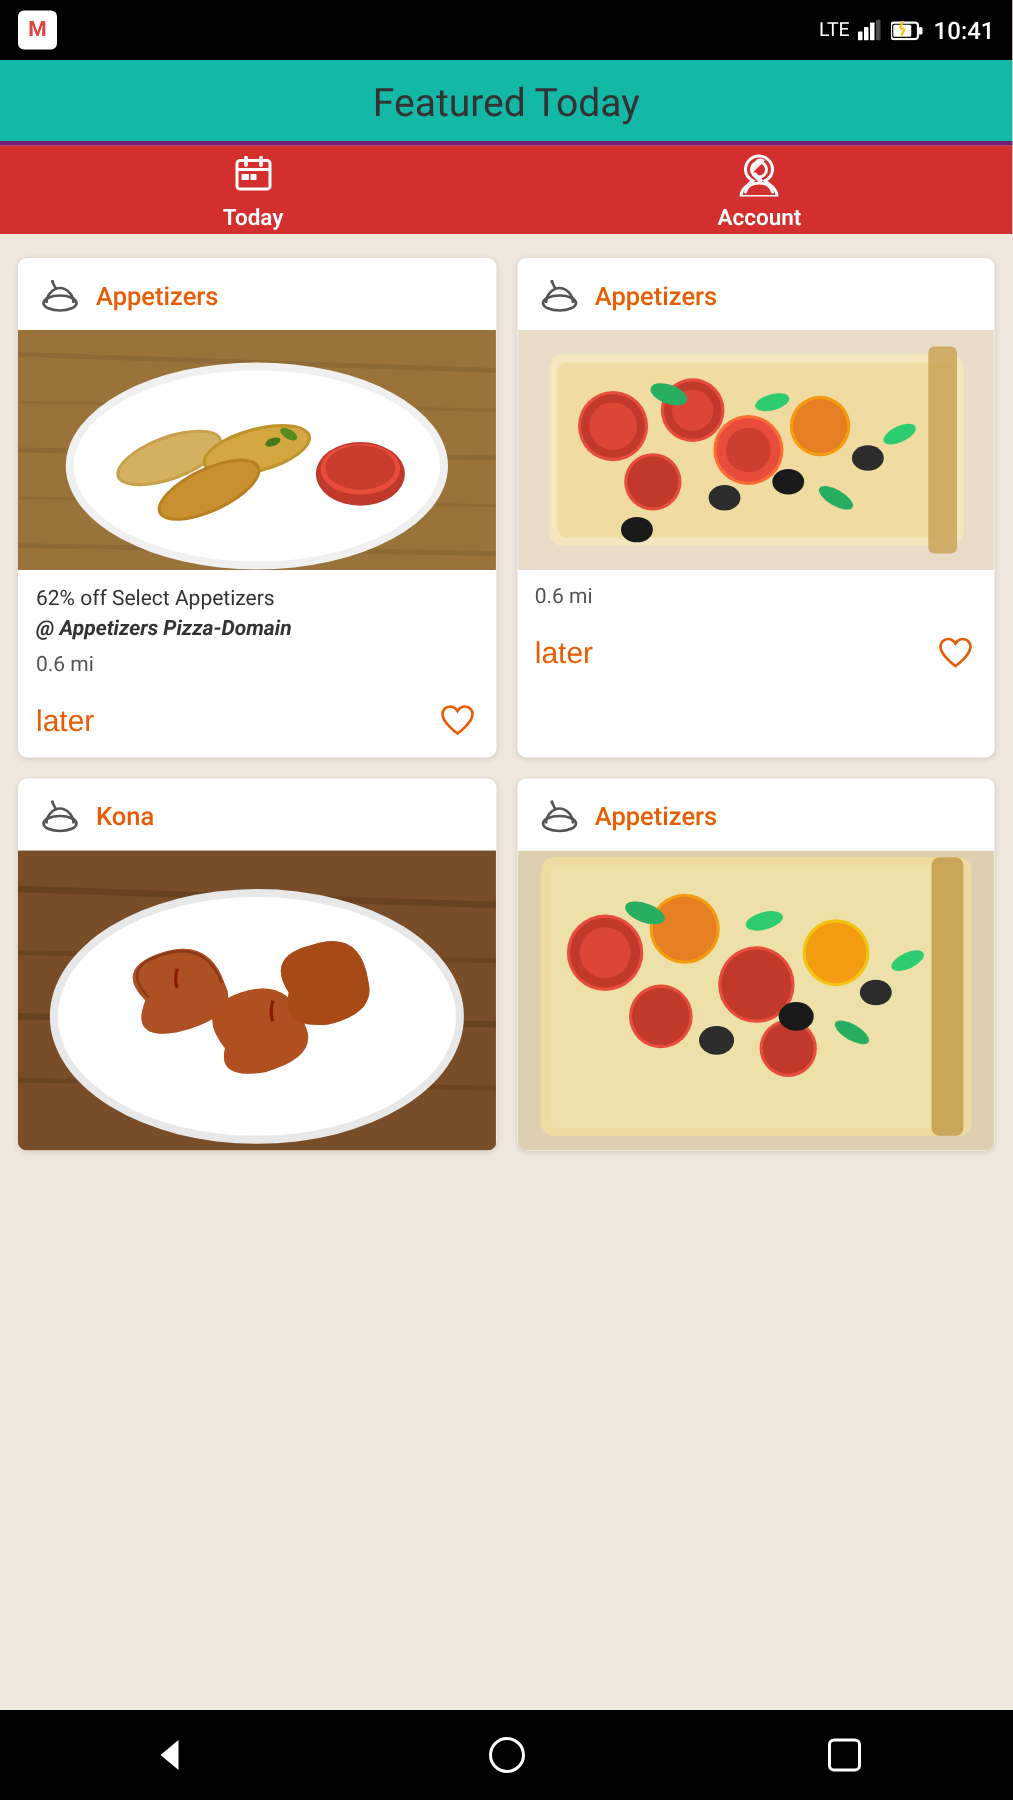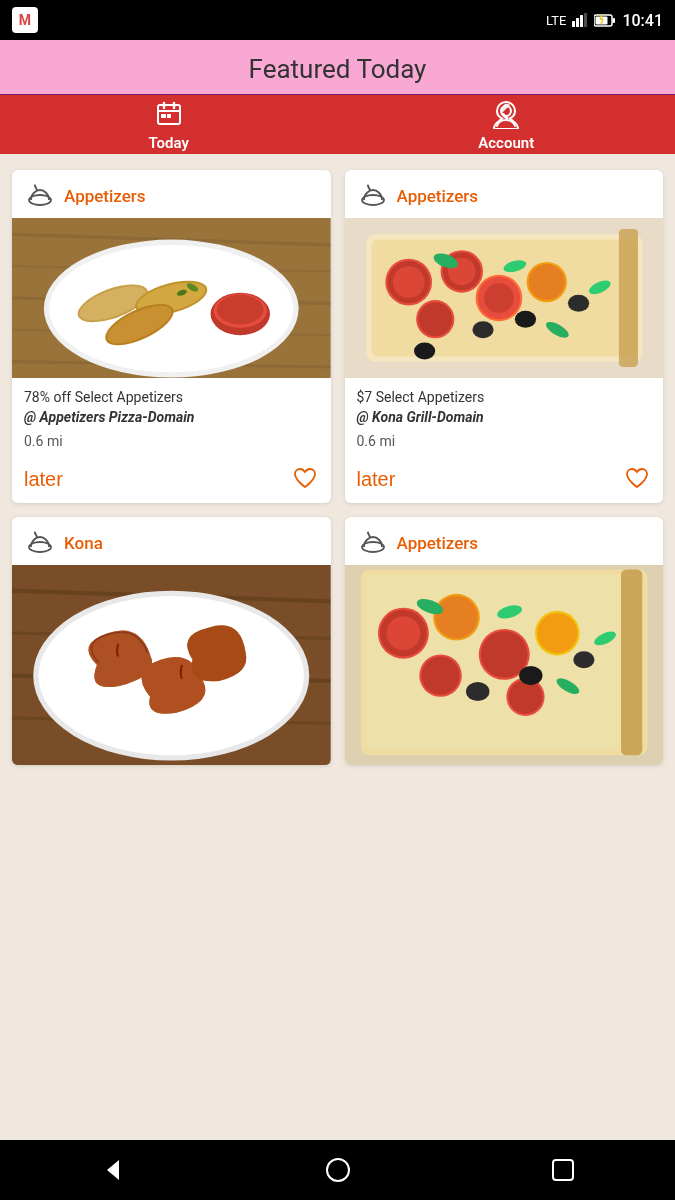--- a/index.html
+++ b/index.html
@@ -44,24 +44,24 @@
       gap: 6px;
       font-size: 13px;
     }
     .time-text {
       font-size: 16px;
       font-weight: 500;
     }
 
     
     .app-header {
-      background: #f9a8d4;
+      background: #14b8a6;
       text-align: center;
       padding: 14px 0 10px;
-      border-bottom: 1px solid #701a75;
+      border-bottom: 3px solid #701a75;
     }
     .app-header h1 {
       font-size: 26px;
       font-weight: 400;
       color: #333;
     }
 
     
     .nav-bar {
       background: #d32f2f;
@@ -299,21 +299,21 @@
           <ellipse cx="215" cy="95" rx="28" ry="20" fill="#c0392b"></ellipse>
           <ellipse cx="215" cy="92" rx="25" ry="16" fill="#e74c3c"></ellipse>
           <ellipse cx="215" cy="91" rx="22" ry="14" fill="#c0392b" opacity="0.8"></ellipse>
 
           <ellipse cx="170" cy="70" rx="6" ry="3" fill="#5a8a20" transform="rotate(30 170 70)"></ellipse>
           <ellipse cx="160" cy="75" rx="5" ry="2.5" fill="#4a7818" transform="rotate(-20 160 75)"></ellipse>
         </svg>
       </div>
       <div class="card-body">
         <div class="card-title">
-          <span>78% off Select Appetizers</span><br>
+          <span>62% off Select Appetizers</span><br>
           <strong>@ Appetizers Pizza-Domain</strong>
         </div>
         <div class="card-distance">0.6 mi</div>
       </div>
       <div class="card-footer">
         <button class="later-btn">later</button>
         <div class="heart-icon">
           <svg width="26" height="26" viewBox="0 0 26 26" fill="none">
             <path d="M13 21 C13 21 3 14 3 8 C3 5.2 5.2 3 8 3 C10 3 11.8 4.2 13 6 C14.2 4.2 16 3 18 3 C20.8 3 23 5.2 23 8 C23 14 13 21 13 21 Z" stroke="#e85d04" stroke-width="1.8" fill="none"></path>
           </svg>
@@ -363,24 +363,20 @@
 
           <ellipse cx="95" cy="45" rx="12" ry="6" fill="#27ae60" transform="rotate(20 95 45)"></ellipse>
           <ellipse cx="160" cy="50" rx="11" ry="5" fill="#2ecc71" transform="rotate(-15 160 50)"></ellipse>
           <ellipse cx="200" cy="110" rx="12" ry="5" fill="#27ae60" transform="rotate(30 200 110)"></ellipse>
           <ellipse cx="240" cy="70" rx="11" ry="5" fill="#2ecc71" transform="rotate(-25 240 70)"></ellipse>
 
           <rect x="258" y="15" width="18" height="130" rx="4" fill="#c8a050" opacity="0.8"></rect>
         </svg>
       </div>
       <div class="card-body">
-        <div class="card-title">
-          <span>$7 Select Appetizers</span><br>
-          <strong>@ Kona Grill-Domain</strong>
-        </div>
         <div class="card-distance">0.6 mi</div>
       </div>
       <div class="card-footer">
         <button class="later-btn">later</button>
         <div class="heart-icon">
           <svg width="26" height="26" viewBox="0 0 26 26" fill="none">
             <path d="M13 21 C13 21 3 14 3 8 C3 5.2 5.2 3 8 3 C10 3 11.8 4.2 13 6 C14.2 4.2 16 3 18 3 C20.8 3 23 5.2 23 8 C23 14 13 21 13 21 Z" stroke="#e85d04" stroke-width="1.8" fill="none"></path>
           </svg>
         </div>
       </div>

